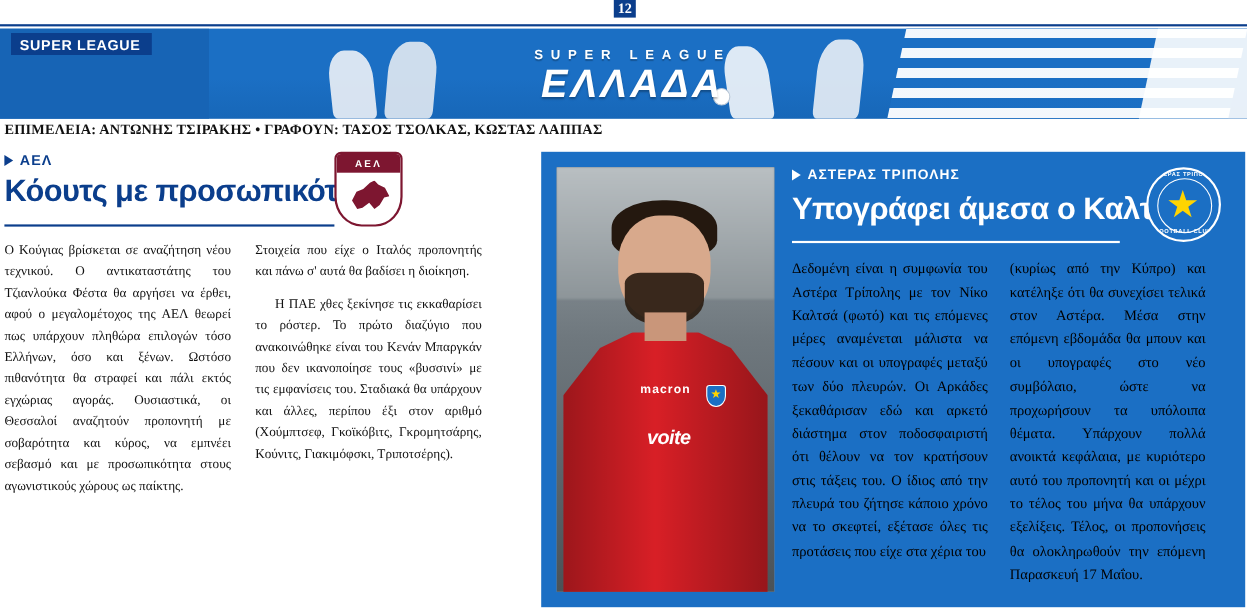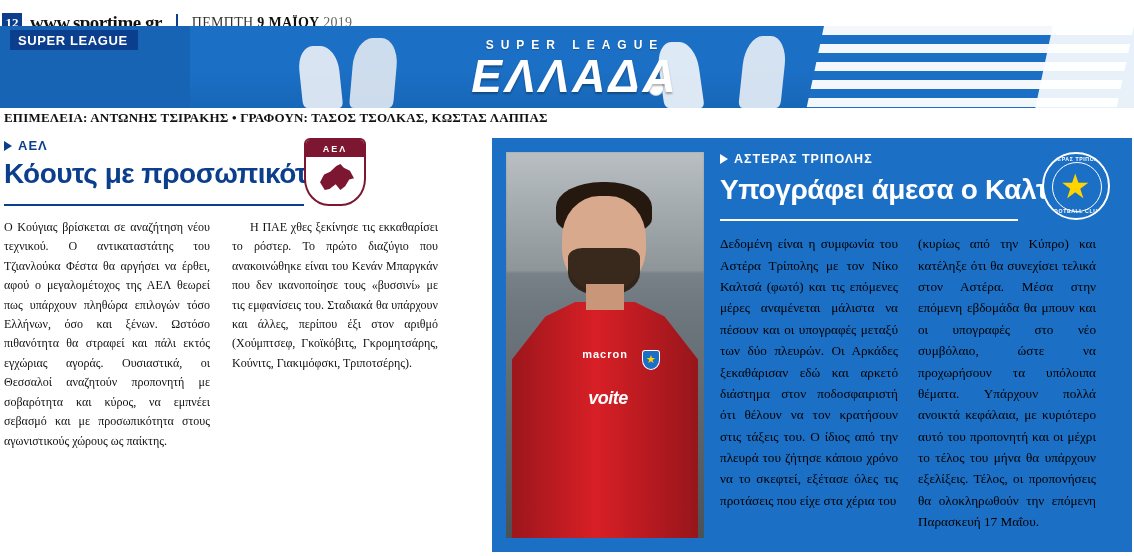--- a/index.html
+++ b/index.html
@@ -5,24 +5,25 @@
   * { box-sizing: border-box; }
   html, body { margin:0; padding:0; }
   body {
     width:1134px; height:556px; overflow:hidden;
     font-family:"Liberation Sans", sans-serif;
     background:#ffffff; position:relative;
   }
 
   
   .masthead {
-    position:absolute; left:0; top:12px; width:1134px; height:24px;
+    position:absolute; left:0; top:0; width:1134px; height:24px;
     display:flex; align-items:center; gap:8px;
     border-bottom:2px solid #0b3e8c;
     background:#ffffff;
+    flex-direction:column;
   }
   .page-num {
     width:20px; height:20px; margin-left:2px;
     background:#0b3e8c; color:#fff;
     font-size:13px; font-weight:bold;
     display:flex; align-items:center; justify-content:center;
     font-family:"Liberation Serif", serif;
   }
   .site-name {
     font-size:19px; font-weight:bold; letter-spacing:-0.5px;
@@ -69,21 +70,21 @@
   .banner-wordmark {
     position:absolute; left:430px; top:14px; width:290px; height:58px;
     display:flex; flex-direction:column; align-items:center;
     justify-content:center; color:#ffffff;
   }
   .banner-wordmark .l1 {
     font-size:12px; letter-spacing:7px; font-weight:bold;
     text-shadow:0 1px 1px rgba(0,0,0,.25);
   }
   .banner-wordmark .l2 {
-    font-size:46px; font-weight:bold; letter-spacing:3px;
+    font-size:36px; font-weight:bold; letter-spacing:3px;
     font-style:italic; line-height:1.05;
     text-shadow:0 2px 2px rgba(0,0,0,.3);
   }
   
   .player {
     position:absolute; bottom:0; background:#ffffff; opacity:0.92;
     border-radius:40% 40% 10% 10%;
   }
   .p1 { left:300px; width:40px; height:62px; background:#e8eef5; transform:skewX(6deg); }
   .p2 { left:352px; width:44px; height:70px; background:#dde6f0; transform:skewX(-5deg); }
@@ -327,20 +328,21 @@
   </div>
 
   <div class="headline-left">Κόουτς με προσωπικότητα</div>
   <div class="hr-left"></div>
 
   <div class="cols-left">
     <div class="col">
       <p>Ο Κούγιας βρίσκεται σε αναζήτηση νέου τεχνικού. Ο αντικαταστάτης του Τζιανλούκα Φέστα θα αργήσει να έρθει, αφού ο μεγαλομέτοχος της ΑΕΛ θεωρεί πως υπάρχουν πληθώρα επιλογών τόσο Ελλήνων, όσο και ξένων. Ωστόσο πιθανότητα θα στραφεί και πάλι εκτός εγχώριας αγοράς. Ουσιαστικά, οι Θεσσαλοί αναζητούν προπονητή με σοβαρότητα και κύρος, να εμπνέει σεβασμό και με προσωπικότητα στους αγωνιστικούς χώρους ως παίκτης.</p>
     </div>
     <div class="col">
+      <p>Στοιχεία που είχε ο Ιταλός προπονητής και πάνω σ' αυτά θα βαδίσει η διοίκηση.</p>
       <p class="indent">Η ΠΑΕ χθες ξεκίνησε τις εκκαθαρίσει το ρόστερ. Το πρώτο διαζύγιο που ανακοινώθηκε είναι του Κενάν Μπαργκάν που δεν ικανοποίησε τους «βυσσινί» με τις εμφανίσεις του. Σταδιακά θα υπάρχουν και άλλες, περίπου έξι στον αριθμό (Χούμπτσεφ, Γκοϊκόβιτς, Γκρομητσάρης, Κούνιτς, Γιακιμόφσκι, Τριποτσέρης).</p>
     </div>
   </div>
 </div>
 
 <div class="article-right">
 
   <div class="photo">
     <div class="bg"></div>
     <div class="blur-top"></div>

